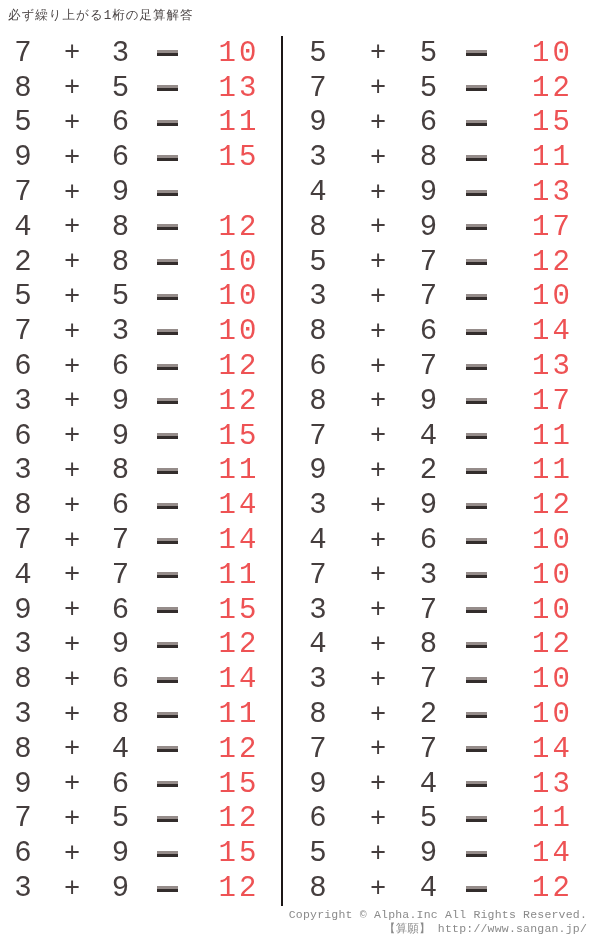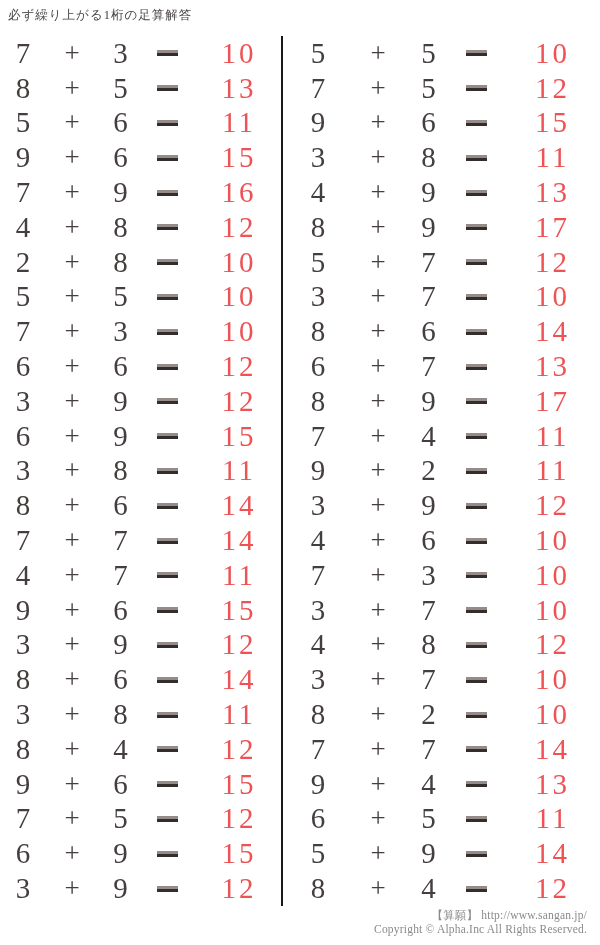--- a/index.html
+++ b/index.html
@@ -8,21 +8,21 @@
     --eq-top:#958c8a;
     --eq-bottom:#332d2c;
     --muted:#716c6c;
     --line:#2e2929;
     --copy:#8a8a8a;
   }
   *{box-sizing:border-box;}
   html,body{margin:0;padding:0;background:#fff;}
   .sheet{
     position:relative;width:600px;height:945px;background:#ffffff;
-    font-family:Liberation Serif, serif;color:var(--ink);
+    font-family:Liberation Mono, monospace;color:var(--ink);
     overflow:hidden;
   }
   
   .title{position:absolute;left:8px;top:7px;font-size:12.5px;letter-spacing:1px;color:#4a4444;}
   .name-block{position:absolute;left:294px;top:3px;white-space:nowrap;}
   .name-label{font-size:20px;letter-spacing:4px;color:var(--line);}
   .name-line{
     display:inline-block;width:210px;height:25px;vertical-align:bottom;
     border-bottom:2px solid var(--line);text-align:right;
   }
@@ -106,21 +106,20 @@
     <span class="cell ans">15</span>
   </div>
 
   <div class="row">
     <span class="cell a">7</span>
     <span class="cell plus">+</span>
     <span class="cell b">9</span>
     <span class="cell eq">
             <span class="eq-glyph"></span>
           </span>
-    <span class="cell ans">16</span>
   </div>
 
   <div class="row">
     <span class="cell a">4</span>
     <span class="cell plus">+</span>
     <span class="cell b">8</span>
     <span class="cell eq">
             <span class="eq-glyph"></span>
           </span>
     <span class="cell ans">12</span>
@@ -565,17 +564,17 @@
     <span class="cell eq">
             <span class="eq-glyph"></span>
           </span>
     <span class="cell ans">12</span>
   </div>
 </div>
   </div>
 
 
   <div class="copyright">
+    <div>Copyright © Alpha.Inc All Rights Reserved.</div>
     <div>【算願】 http://www.sangan.jp/</div>
-    <div>Copyright © Alpha.Inc All Rights Reserved.</div>
   </div>
 
 </div>
 
 </body></html>

